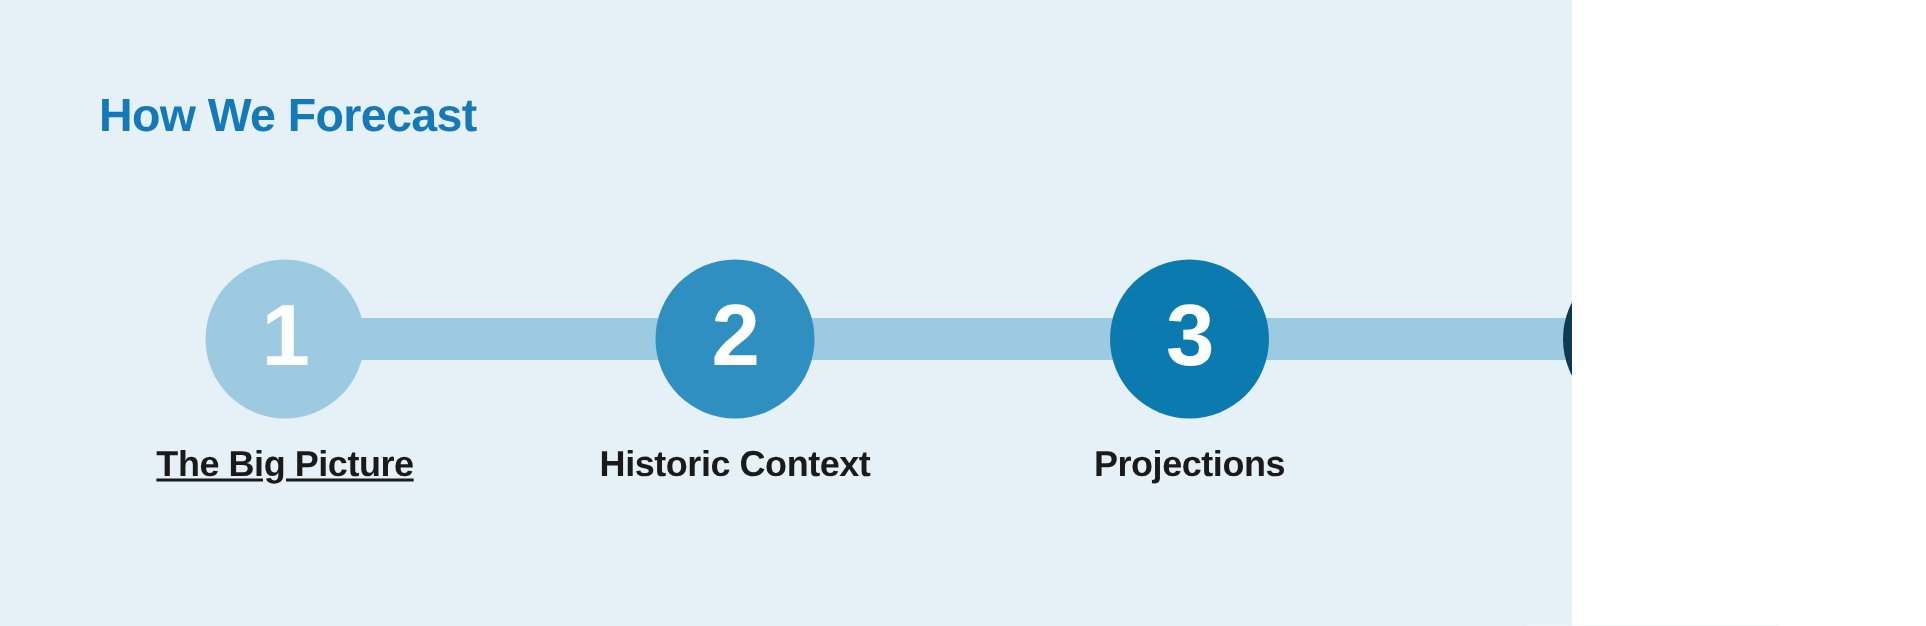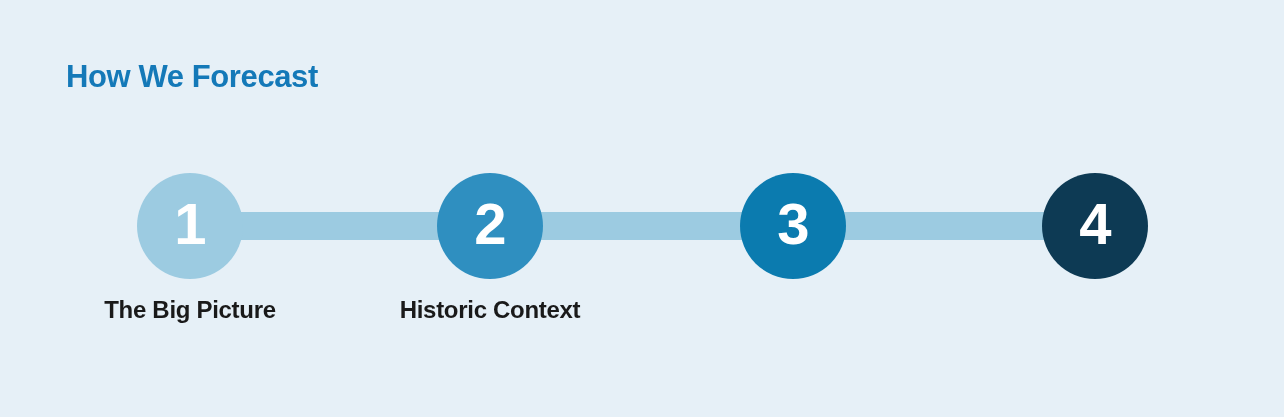--- a/index.html
+++ b/index.html
@@ -5,21 +5,21 @@
   html, body {
     margin: 0;
     padding: 0;
   }
   body {
     font-family: "Liberation Sans", sans-serif;
     background: #ffffff;
   }
   .infographic {
     position: relative;
-    width: 1284px;
+    width: 1048px;
     height: 417px;
     background: #e6f0f7;
     overflow: hidden;
     box-sizing: border-box;
   }
   .title {
     position: absolute;
     left: 66px;
     top: 57px;
     font-size: 31px;
@@ -93,34 +93,35 @@
   <div class="title" style="color: rgb(20, 121, 184);">How We Forecast</div>
 
   <div class="steps">
 
     <div class="connector" style="background: rgb(156, 203, 225);"></div>
 
     <div class="step step-1">
       <div class="circle" style="background: rgb(156, 203, 225);">
         <span class="circle-num" style="color: rgb(255, 255, 255);">1</span>
       </div>
-      <div class="step-label" style="color: rgb(26, 26, 26);">The Big Picture</div>
+      <div class="step-label" style="color: rgb(26, 26, 26); text-decoration: underline;">The Big Picture</div>
     </div>
 
     <div class="step step-2">
       <div class="circle" style="background: rgb(47, 143, 192);">
         <span class="circle-num" style="color: rgb(255, 255, 255);">2</span>
       </div>
       <div class="step-label" style="color: rgb(26, 26, 26);">Historic Context</div>
     </div>
 
     <div class="step step-3">
       <div class="circle" style="background: rgb(11, 123, 175);">
         <span class="circle-num" style="color: rgb(255, 255, 255);">3</span>
       </div>
+      <div class="step-label" style="color: rgb(26, 26, 26);">Projections</div>
     </div>
 
     <div class="step step-4">
       <div class="circle" style="background: rgb(13, 58, 84);">
         <span class="circle-num" style="color: rgb(255, 255, 255);">4</span>
       </div>
     </div>
 
   </div>
 </div>

